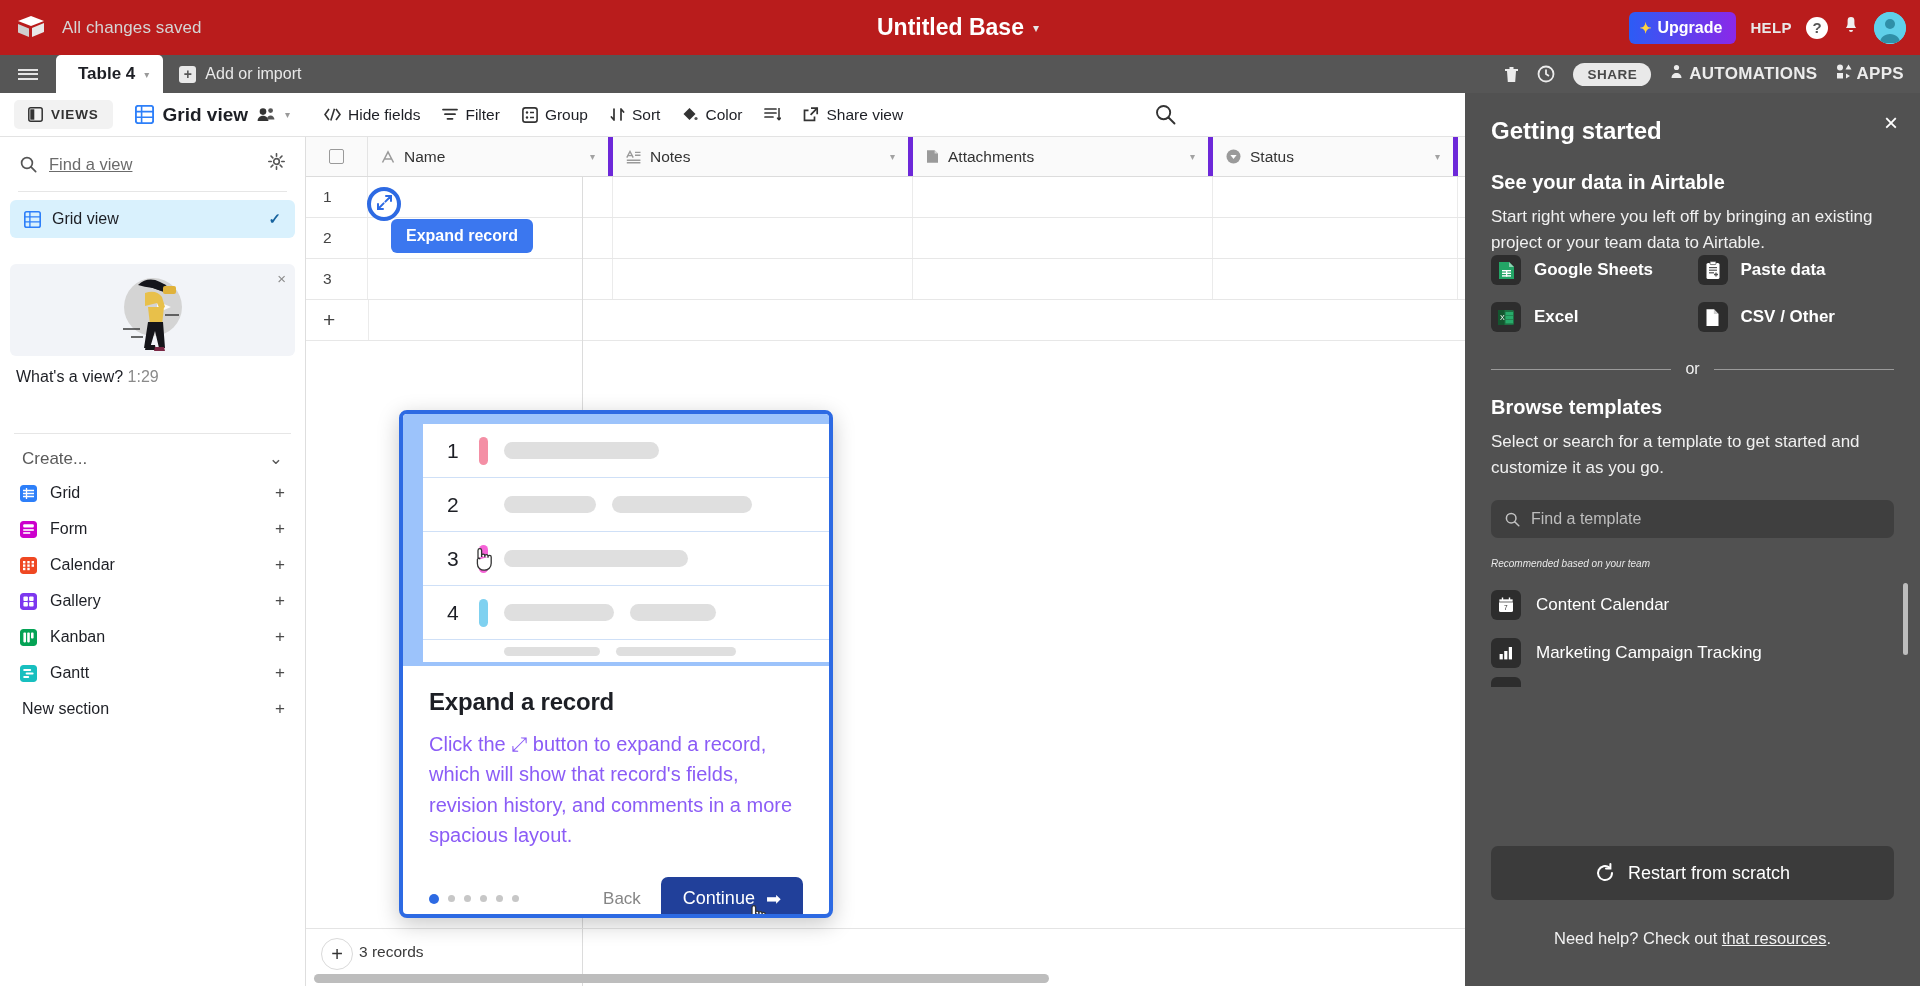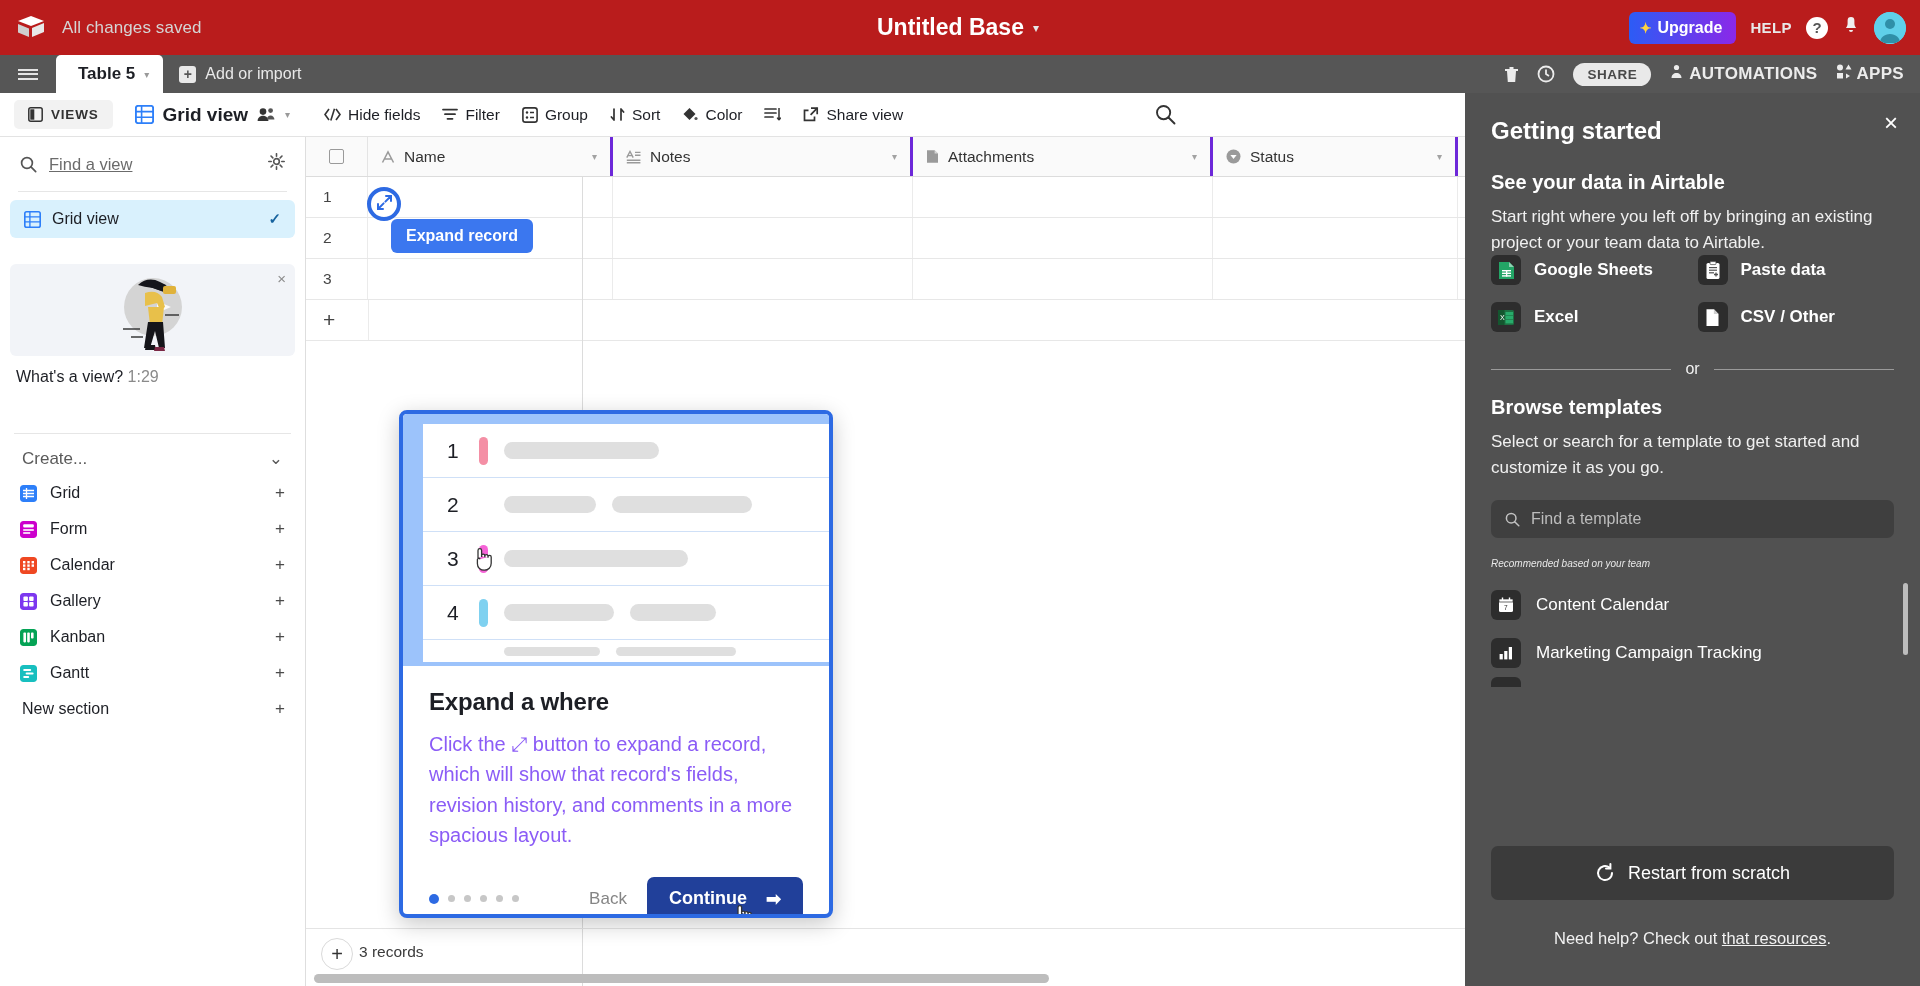--- a/index.html
+++ b/index.html
@@ -141,21 +141,21 @@
   
   .grid { position: absolute; top: 137px; left: 306px; right: 0; bottom: 0; background: #fff; }
   .grid-header {
     display: flex; height: 40px; background: #fafafa;
     border-bottom: 1px solid #dcdcdc;
   }
   .gh-check { width: 62px; display: flex; align-items: center; justify-content: center; border-right: 1px solid #e4e4e4;}
   .gh-check .box { width: 15px; height: 15px; border: 1.5px solid #9a9a9a; border-radius: 2px; }
   .gh-col {
     display: flex; align-items: center; gap: 9px; padding: 0 13px;
-    border-right: 3px solid #6d28d9; font-size: 15.5px; color: #333;
+    border-right: 5px solid #6d28d9; font-size: 15.5px; color: #333;
   }
   .gh-col .label { flex: 1; }
   .gh-col .caret { color: #a2a2a2; font-size: 10px; }
   .col-name { width: 245px; }
   .col-notes { width: 300px; }
   .col-attach { width: 300px; }
   .col-status { width: 245px; }
   .grid-row { display: flex; height: 41px; border-bottom: 1px solid #e7e7e7; }
   .r-num { width: 62px; display:flex; align-items:center; padding-left: 17px; font-size: 15.5px; color:#444; border-right:1px solid #ebebeb;}
   .r-cell { border-right: 1px solid #ebebeb; }
@@ -206,22 +206,22 @@
   .skel { background: #dfdfdf; border-radius: 9px; height: 17px; }
   .ob-body { padding: 22px 26px 0; }
   .ob-title { font-size: 24px; font-weight: bold; color: #1d1f25; letter-spacing:-.2px;}
   .ob-text { margin-top: 13px; font-size: 20px; line-height: 1.52; color: #8b5cf6; }
   .ob-footer { display: flex; align-items: center; padding: 26px 26px 0; }
   .dots { display: flex; align-items: center; gap: 9px; flex: 1; }
   .dot { width: 7px; height: 7px; border-radius: 50%; background: #c7c7c7; }
   .dot.on { width: 10px; height: 10px; background: #2d6ae3; }
   .back-btn { font-size: 17px; color: #858585; margin-right: 20px; }
   .continue-btn {
-    background: #21409a; color: #fff; font-size: 18px; font-weight: bold;
-    padding: 11px 22px; border-radius: 7px; display: flex; align-items: center; gap: 19px;
+    background: #21409a; color: #fff; font-size: 18px; font-weight: normal;
+    padding: 11px 22px; border-radius: 7px; display: flex; align-items: center; gap: 11px;
     position: relative;
   }
   .cursor-hand { position: absolute; font-size: 20px; }
 
   
   .rightpanel {
     position: absolute; right: 0; top: 93px; width: 455px; bottom: 0;
     background: #515151; color: #fff; padding: 24px 26px 0 26px;
   }
   .rp-close { position: absolute; right: 22px; top: 16px; font-size: 24px; color: #fff; }
@@ -304,21 +304,21 @@
 
   <div class="tabsbar">
     <div class="hamburger">
       <div>
           <span></span>
           <span></span>
           <span></span>
         </div>
     </div>
     <div class="tab-active">
-      <span class="label">Table 5</span>
+      <span class="label">Table 4</span>
       <span class="tab-caret">▾</span>
     </div>
     <div class="add-import">
       <span class="plus-sq">+</span>
       <span class="label">Add or import</span>
     </div>
 
     <div class="tabsbar-right">
       <span class="ico">
         <svg width="15" height="17" viewBox="0 0 15 17">
@@ -732,21 +732,21 @@
         <div class="ob-row" style="height:22px;border-bottom:none;">
           <span class="n"></span>
             <span class="ob-bar"></span>
           <span class="skel" style="width:96px;height:9px;"></span>
           <span class="skel" style="width:120px;height:9px;"></span>
         </div>
       </div>
     </div>
 
     <div class="ob-body">
-      <div class="ob-title">Expand a where</div>
+      <div class="ob-title">Expand a record</div>
       <div class="ob-text">Click the ⤢ button to expand a record, which will show that record's fields, revision history, and comments in a more spacious layout.</div>
     </div>
 
     <div class="ob-footer">
       <div class="dots">
         <span class="dot on"></span>
         <span class="dot"></span>
         <span class="dot"></span>
         <span class="dot"></span>
         <span class="dot"></span>

